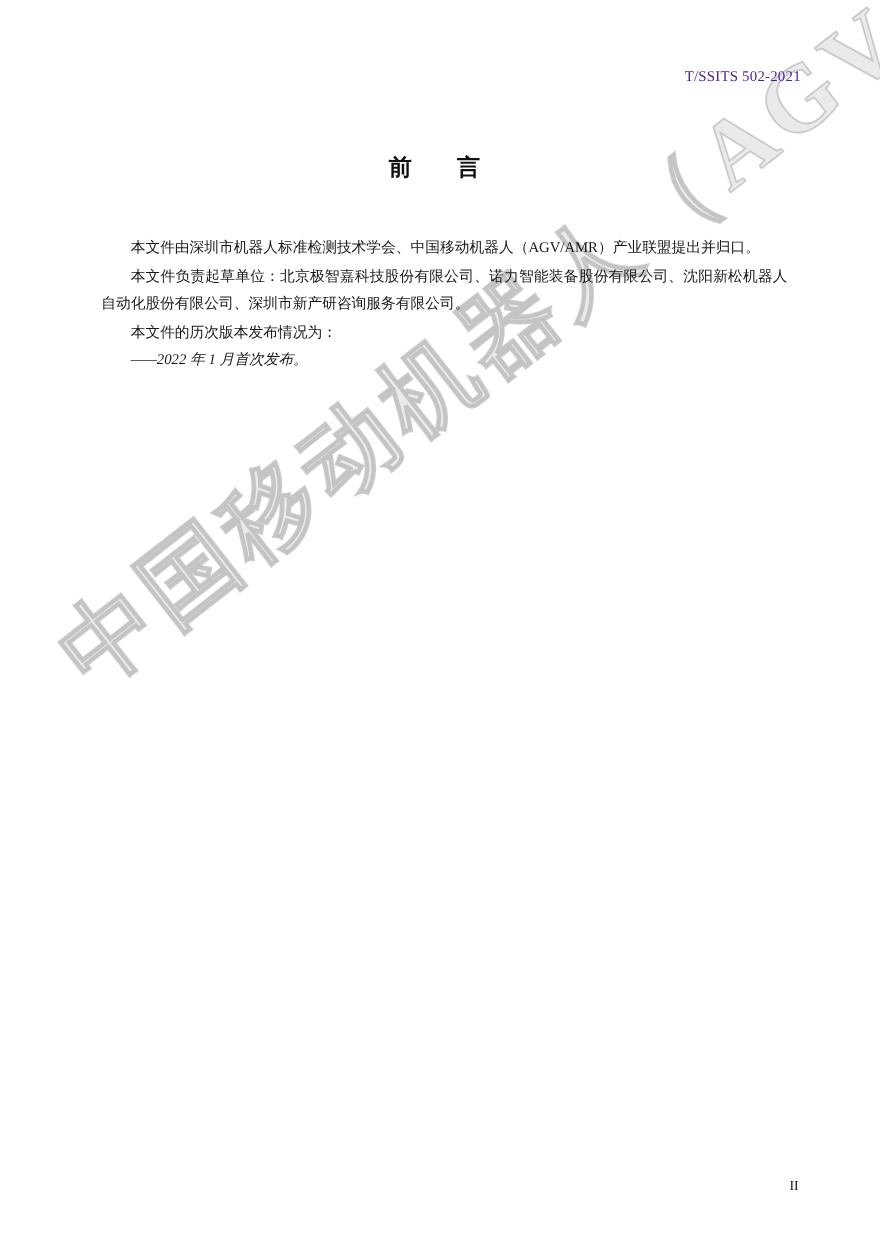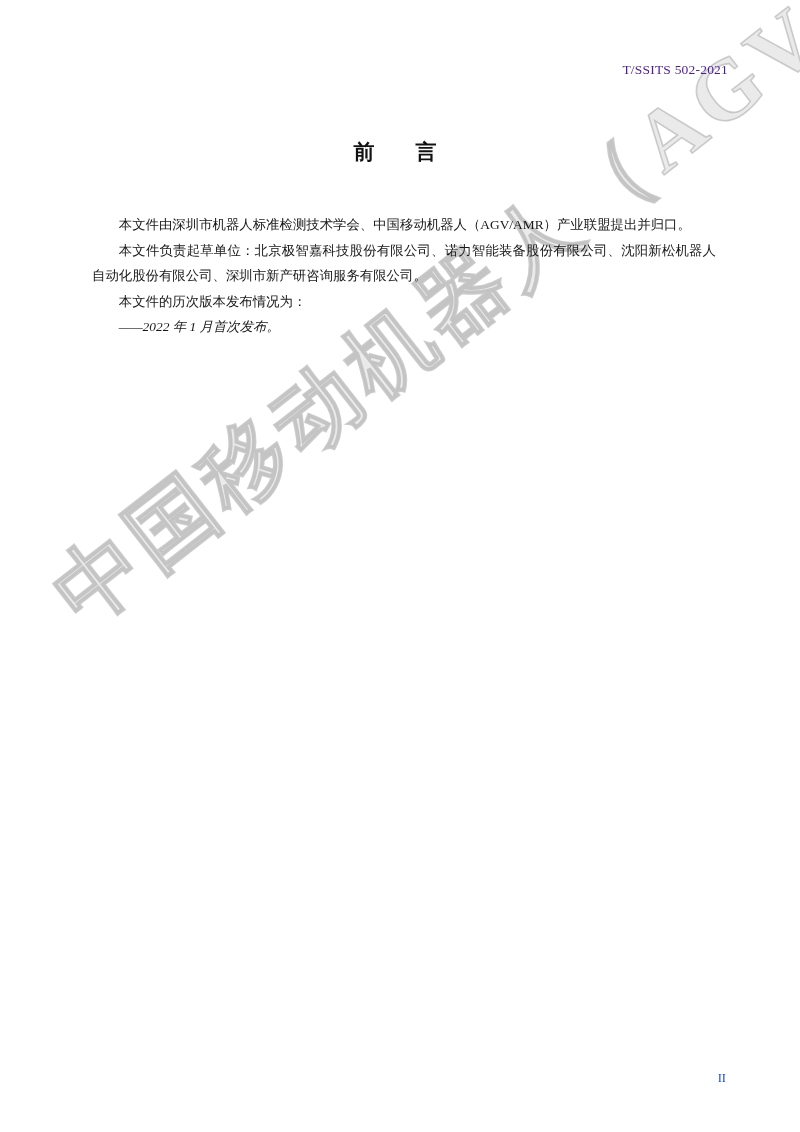--- a/index.html
+++ b/index.html
@@ -53,21 +53,21 @@
     text-indent: 2em;
   }
   .body-block p.noindent {
     text-indent: 0;
   }
   .page-number {
     position: absolute;
     bottom: 46px;
     right: 74px;
     font-size: 12.5px;
-    color: #1d4ed8;
+    color: #0f172a;
   }
   
   .watermark {
     position: absolute;
     left: 0;
     top: 0;
     width: 800px;
     height: 1132px;
     pointer-events: none;
     overflow: hidden;

